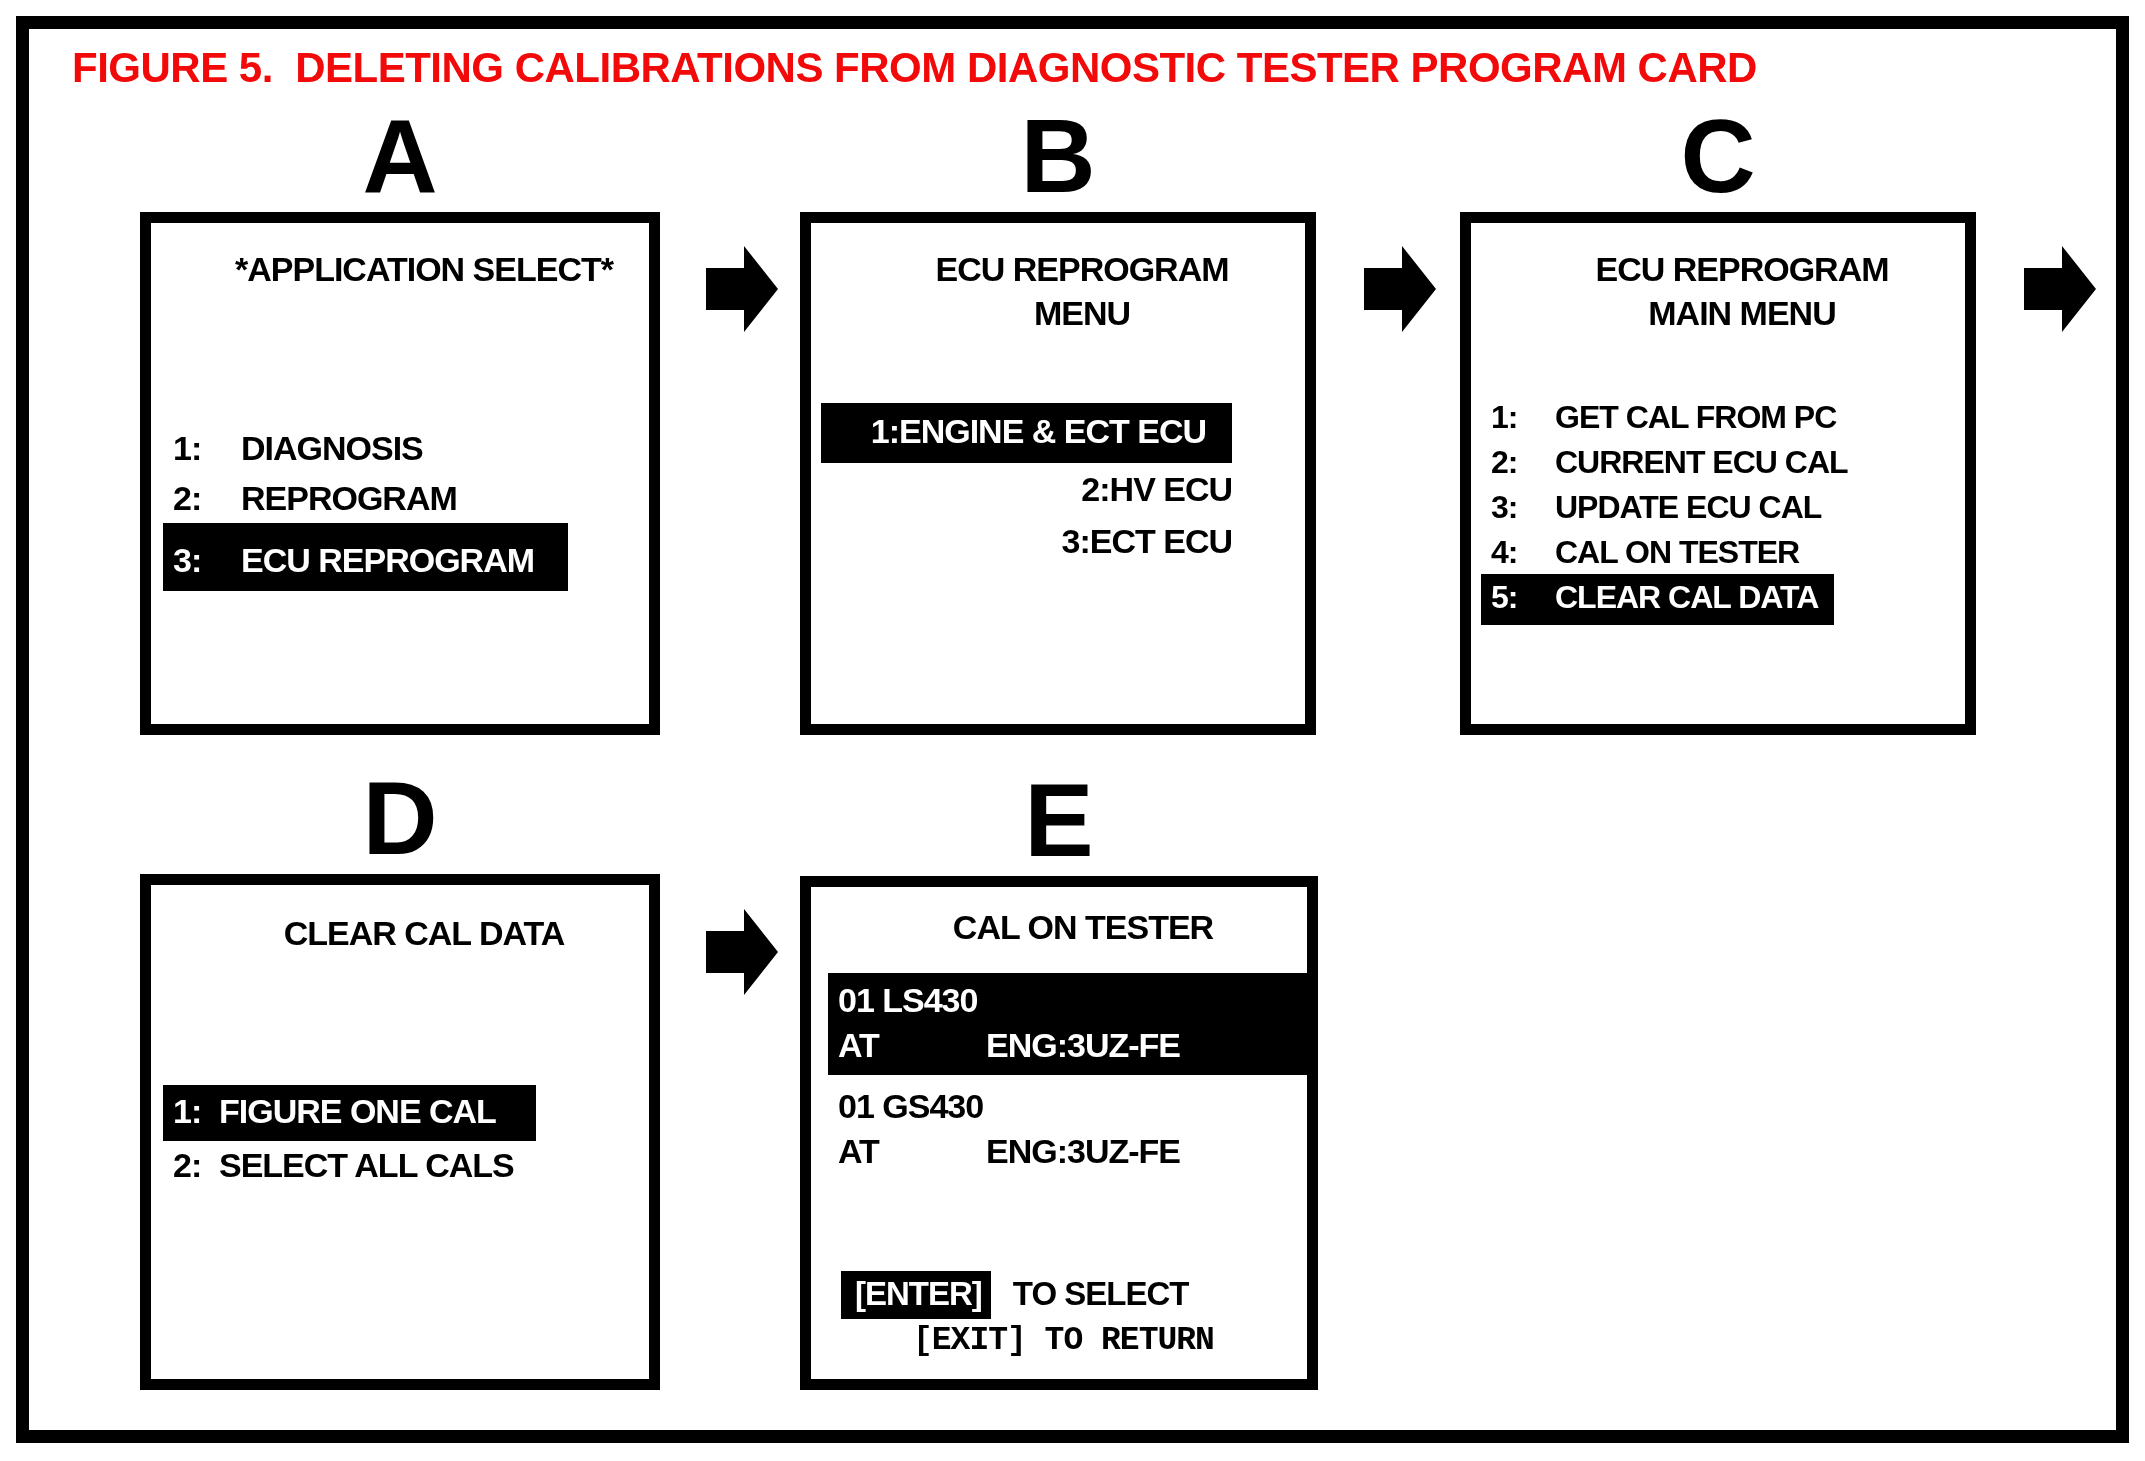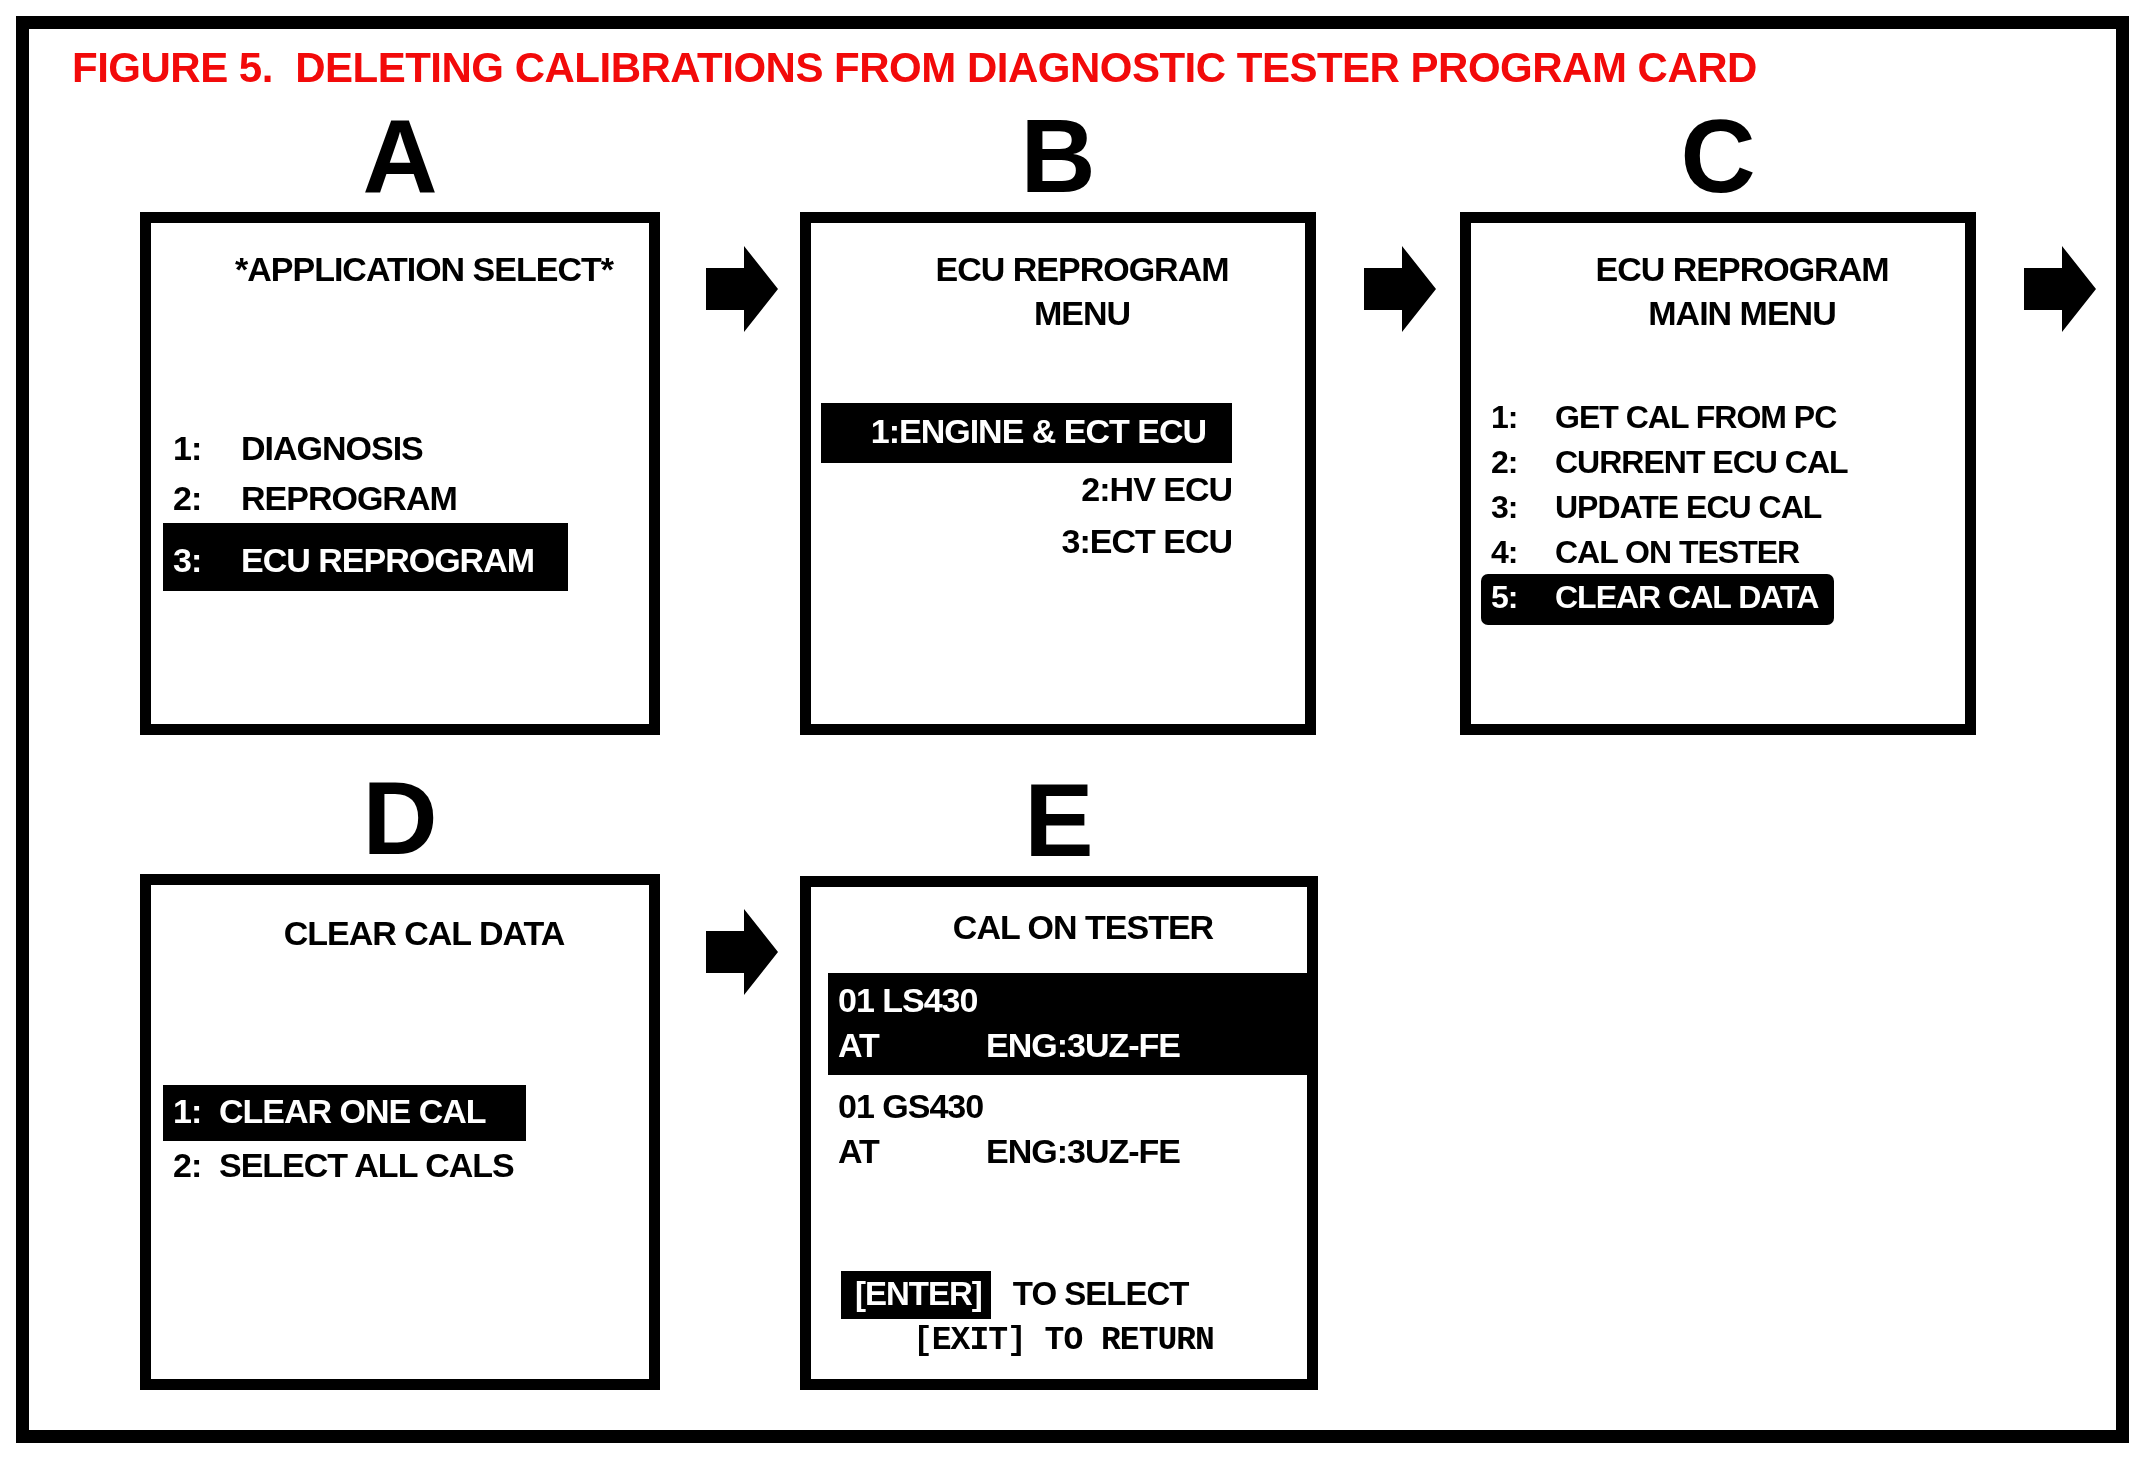--- a/index.html
+++ b/index.html
@@ -43,21 +43,21 @@
   .menu-d{top:200px;line-height:48px;}
   .mi{white-space:nowrap;}
   .num{display:inline-block;min-width:68px;}
   .menu-c .num{min-width:64px;}
   .menu-d .num{min-width:46px;}
   .hl{
     background:#000;color:#fff;display:inline-block;
     margin-left:-10px;padding:12px 34px 6px 10px;
   }
   .menu-b .hl{padding:2px 26px 6px 10px;}
-  .menu-c .hl{margin-top:-2px;padding:1px 16px 5px 10px;position:relative;z-index:2;border-radius:7px;}
+  .menu-c .hl{margin-top:-2px;padding:1px 16px 5px 10px;position:relative;z-index:2;}
   .menu-d .hl{padding:2px 40px 6px 10px;}
   
   .cal-list{position:absolute;left:17px;top:86px;font-size:34px;line-height:45px;}
   .cal-entry{width:484px;box-sizing:border-box;padding:5px 10px 7px 10px;}
   .cal-entry.cal-hl{background:#000;color:#fff;}
   .cal-entry + .cal-entry{margin-top:4px;}
   .cal-col1{display:inline-block;width:148px;}
   .e-footer{position:absolute;left:30px;top:384px;font-size:33px;line-height:43px;white-space:nowrap;}
   .key-hl{background:#000;color:#fff;display:inline-block;padding:1px 9px 4px 14px;margin-right:22px;}
   .e-exit{margin-left:72px;font-family:Liberation Mono, monospace;}
@@ -143,21 +143,21 @@
       </span>
     </div>
   </div>
 </div>
 
 <div class="screen scr-d">
   <div class="hdr">CLEAR CAL DATA</div>
   <div class="menu menu-d">
     <div class="mi">
       <span class="hl">
-        <span class="num">1:</span><span>CLEAR ONE CAL</span>
+        <span class="num">1:</span><span>FIGURE ONE CAL</span>
       </span>
     </div>
     <div class="mi">
       <span class="num">2:</span><span>SELECT ALL CALS</span>
     </div>
   </div>
 </div>
 
 <div class="screen scr-e">
   <div class="hdr">CAL ON TESTER</div>

